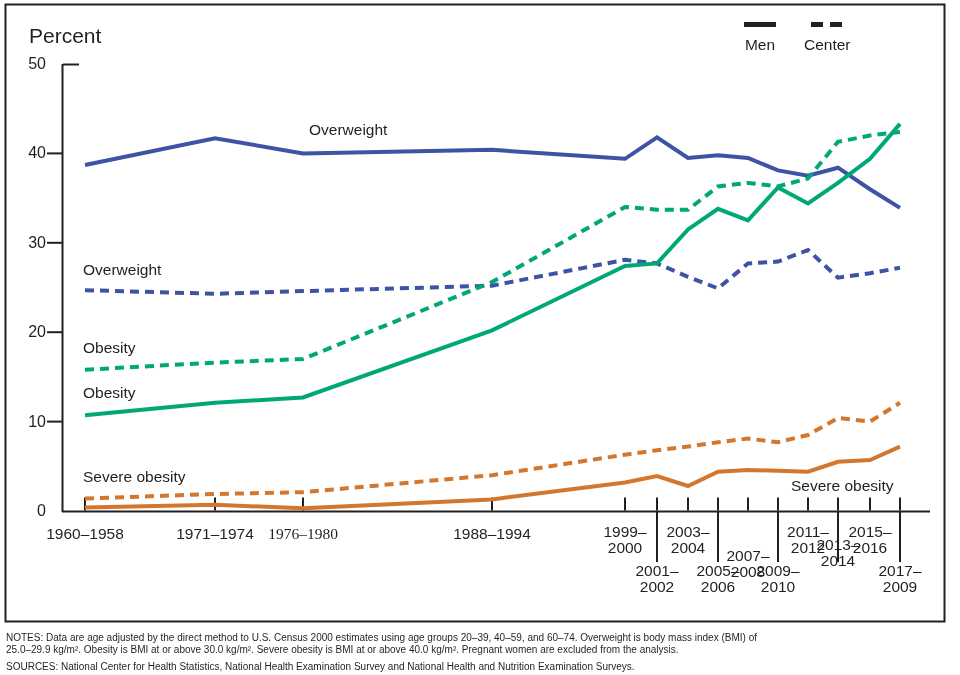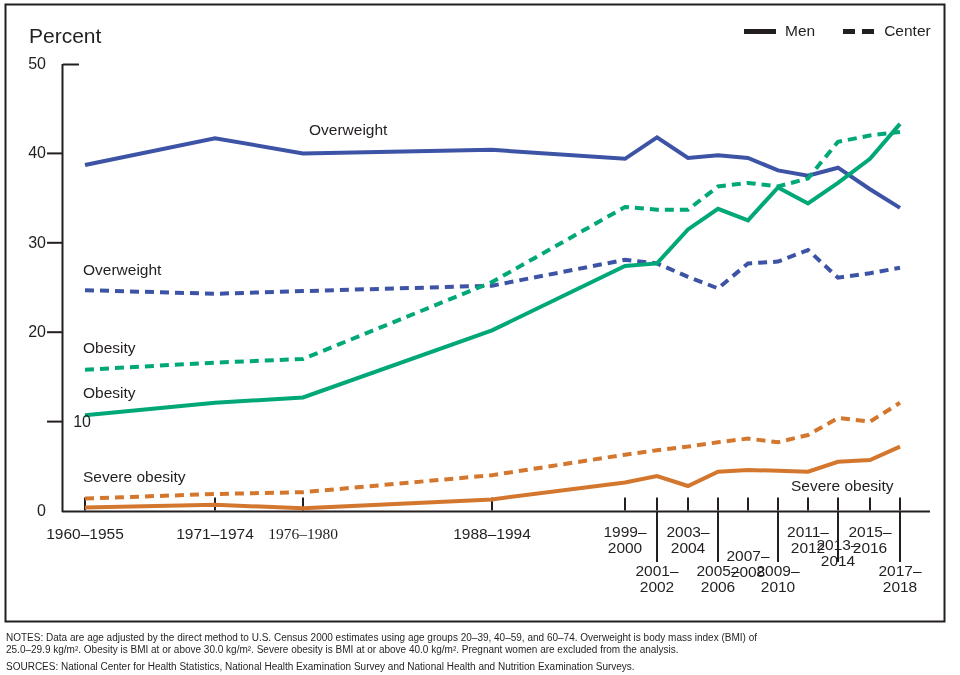--- a/index.html
+++ b/index.html
@@ -4,21 +4,21 @@
 <style>
   html,body{margin:0;padding:0;}
   body{
     width:960px;height:675px;background:#ffffff;position:relative;overflow:hidden;
     font-family:"Liberation Sans", sans-serif;color:#231f20;
     -webkit-font-smoothing:antialiased;
   }
   #chart-svg{position:absolute;left:0;top:0;}
   .percent{position:absolute;left:29px;top:24px;font-size:21px;}
   .legend{position:absolute;left:744px;top:22px;display:flex;align-items:center;gap:28px;}
-  .legend-item{display:flex;align-items:center;gap:9px;}
+  .legend-item{display:flex;align-items:center;gap:9px;flex-direction:column;}
   .lsample{display:inline-block;width:32px;height:5px;}
   .lsample.solid{background:#231f20;}
   .lsample.dashed{background:repeating-linear-gradient(90deg,#231f20 0 12px,transparent 12px 19px);}
   .llabel{font-size:15.5px;}
   .ytick{position:absolute;width:46px;text-align:right;font-size:16px;line-height:18px;}
   .xlabel{position:absolute;transform:translateX(-50%);text-align:center;font-size:15.5px;
           line-height:1.04;white-space:pre-line;}
   .annot{position:absolute;font-size:15.5px;white-space:nowrap;}
   .notes,.sources{position:absolute;left:6px;font-size:10px;line-height:1.17;
                   white-space:pre-line;width:950px;}
@@ -72,26 +72,26 @@
     <span class="llabel">Men</span>
   </div>
   <div class="legend-item">
     <span class="lsample dashed"></span>
     <span class="llabel">Center</span>
   </div>
 </div>
 
 <div id="labels">
     <div class="ytick" style="left: 0px; top: 502px;">0</div>
-    <div class="ytick" style="left: 0px; top: 412.6px; padding-left: 45px;">10</div>
+    <div class="ytick" style="left: 0px; top: 412.6px;">10</div>
     <div class="ytick" style="left: 0px; top: 323.2px;">20</div>
     <div class="ytick" style="left: 0px; top: 233.8px;">30</div>
     <div class="ytick" style="left: 0px; top: 144.4px;">40</div>
     <div class="ytick" style="left: 0px; top: 55px;">50</div>
-    <div class="xlabel" style="left: 85px; top: 526px;">1960–1955</div>
+    <div class="xlabel" style="left: 85px; top: 526px;">1960–1958</div>
     <div class="xlabel" style="left: 215px; top: 526px;">1971–1974</div>
     <div class="xlabel" style="left: 303px; top: 526px; font-family: Liberation Serif, serif;">1976–1980</div>
     <div class="xlabel" style="left: 492px; top: 526px;">1988–1994</div>
     <div class="xlabel" style="left: 625px; top: 524px;">1999–
 2000</div>
     <div class="xlabel" style="left: 657px; top: 563px;">2001–
 2002</div>
     <div class="xlabel" style="left: 688px; top: 524px;">2003–
 2004</div>
     <div class="xlabel" style="left: 718px; top: 563px;">2005–
@@ -100,21 +100,21 @@
 2008</div>
     <div class="xlabel" style="left: 778px; top: 563px;">2009–
 2010</div>
     <div class="xlabel" style="left: 808px; top: 524px;">2011–
 2012</div>
     <div class="xlabel" style="left: 838px; top: 537px;">2013–
 2014</div>
     <div class="xlabel" style="left: 870px; top: 524px;">2015–
 2016</div>
     <div class="xlabel" style="left: 900px; top: 563px;">2017–
-2018</div>
+2009</div>
     <div class="annot" style="left: 309px; top: 121px;">Overweight</div>
     <div class="annot" style="left: 83px; top: 261px;">Overweight</div>
     <div class="annot" style="left: 83px; top: 339px;">Obesity</div>
     <div class="annot" style="left: 83px; top: 384px;">Obesity</div>
     <div class="annot" style="left: 83px; top: 468px;">Severe obesity</div>
     <div class="annot" style="left: 791px; top: 477px;">Severe obesity</div>
   </div>
 
 <div class="notes">NOTES: Data are age adjusted by the direct method to U.S. Census 2000 estimates using age groups 20–39, 40–59, and 60–74. Overweight is body mass index (BMI) of
 25.0–29.9 kg/m². Obesity is BMI at or above 30.0 kg/m². Severe obesity is BMI at or above 40.0 kg/m². Pregnant women are excluded from the analysis.</div>

